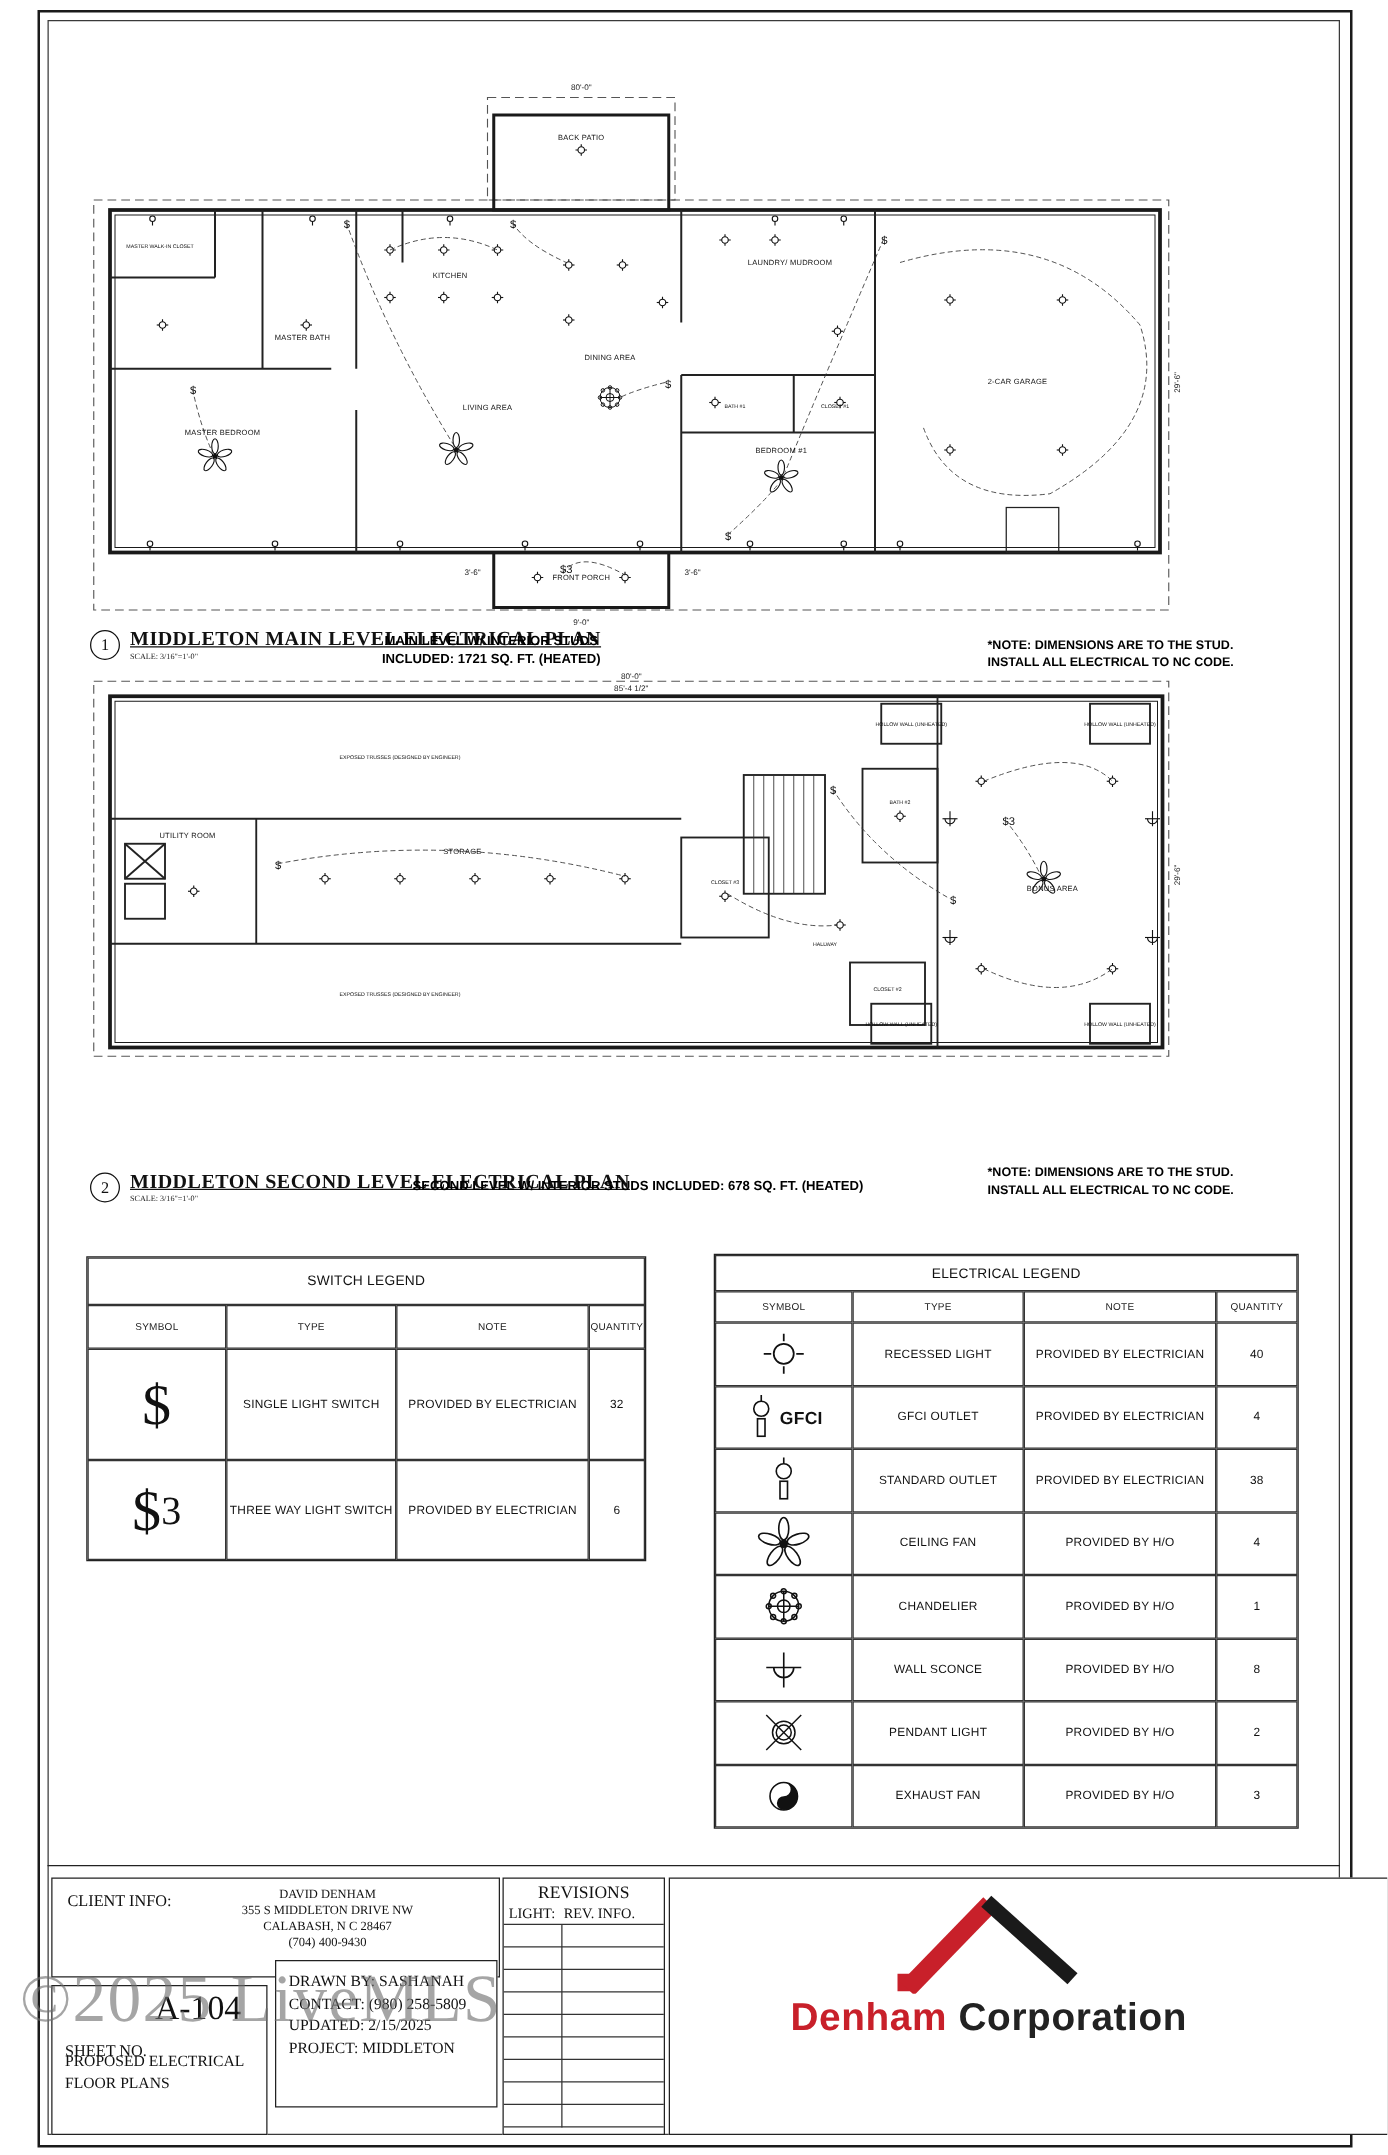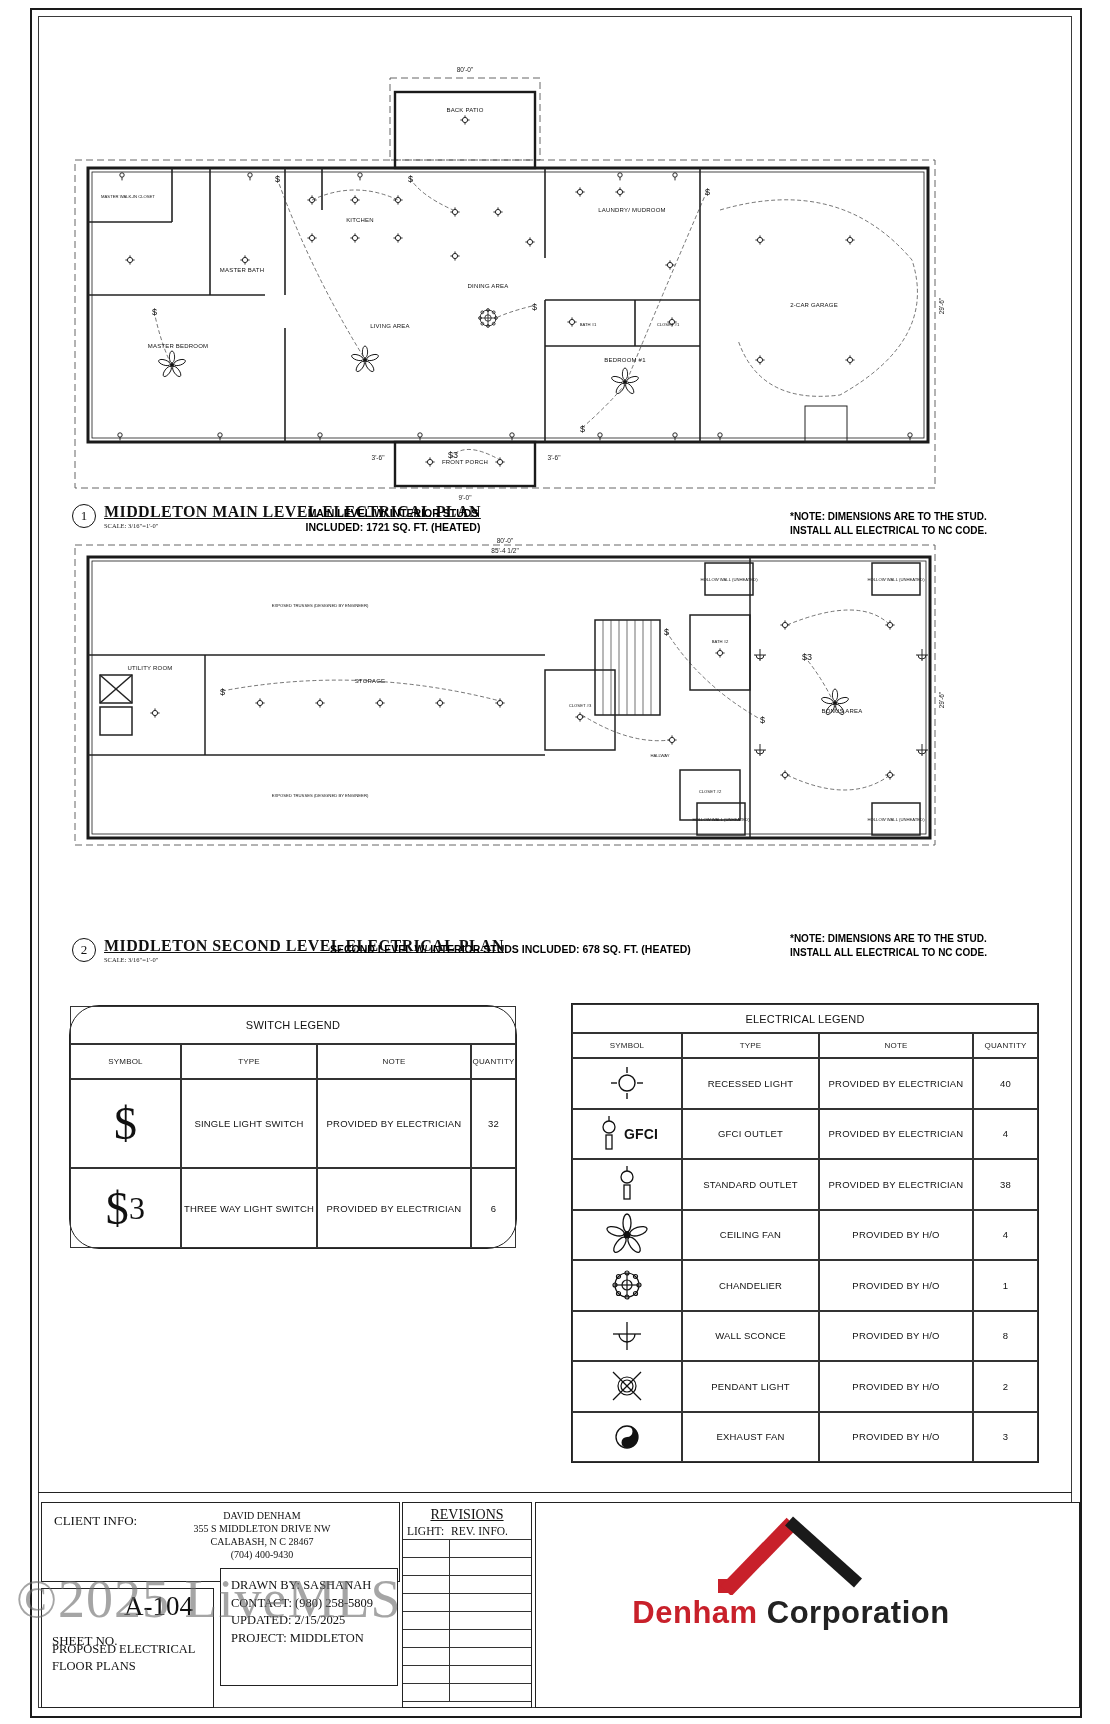--- a/index.html
+++ b/index.html
@@ -356,21 +356,21 @@
     <div class="plan-num">2</div>
     <div>
       <div class="plan-title">MIDDLETON SECOND LEVEL ELECTRICAL PLAN</div>
       <div class="plan-scale">SCALE: 3/16"=1'-0"</div>
     </div>
   </div>
   <div class="abs plan-subtitle" style="left:330px;top:942px;width:420px;">SECOND LEVEL W/ INTERIOR STUDS INCLUDED: 678 SQ. FT. (HEATED)</div>
   <div class="abs plan-note pre" style="left:790px;top:932px;width:260px;">*NOTE: DIMENSIONS ARE TO THE STUD.
 INSTALL ALL ELECTRICAL TO NC CODE.</div>
 
-  <div class="abs legend" style="left:69px;top:1005px;width:446px;grid-template-columns:111px 136px 154px 45px;grid-template-rows:38px 35px 89px 80px;border-radius:30px;">
+  <div class="abs legend" style="left:69px;top:1005px;width:446px;grid-template-columns:111px 136px 154px 45px;grid-template-rows:38px 35px 89px 80px;">
     <div class="cell title-cell">SWITCH LEGEND</div>
     <div class="cell head">SYMBOL</div>
     <div class="cell head">TYPE</div>
     <div class="cell head">NOTE</div>
     <div class="cell head">QUANTITY</div>
 
     <div class="cell sym-dollar" style="font-size:46px;">$</div>
     <div class="cell">SINGLE LIGHT SWITCH</div>
     <div class="cell">PROVIDED BY ELECTRICIAN</div>
     <div class="cell">32</div>
@@ -505,21 +505,21 @@
 
   <div class="abs tb-box serif" style="left:41px;top:1502px;width:357px;height:78px;">
     <div class="abs tb-label" style="left:12px;top:10px;">CLIENT INFO:</div>
     <div class="abs tb-lines pre" style="left:90px;top:6px;width:260px;">DAVID DENHAM
 355 S MIDDLETON DRIVE NW
 CALABASH, N C 28467
 (704) 400-9430</div>
   </div>
 
   <div class="abs tb-box serif" style="left:402px;top:1502px;width:128px;height:204px;">
-    <div style="text-align:center;font-size:14px;padding-top:4px;text-decoration:underline;">REVISIONS</div>
+    <div style="text-align:center;font-size:14px;padding-top:4px;">REVISIONS</div>
     <div style="display:flex;font-size:11.5px;border-bottom:1px solid #333;padding:2px 4px;">
       <span style="flex:0 0 44px;">LIGHT:</span>
       <span>REV. INFO.</span>
     </div>
     <div style="position:relative;height:162px;">
       <div class="abs" style="left:46px;top:0;height:162px;border-left:1px solid #333;"></div>
       <div class="rev-row"></div>
         <div class="rev-row"></div>
       <div class="rev-row"></div>
         <div class="rev-row"></div>
@@ -538,21 +538,21 @@
 FLOOR PLANS</div>
   </div>
 
   <div class="abs tb-box serif" style="left:220px;top:1568px;width:178px;height:118px;font-size:12.5px;line-height:1.4;padding:8px 0 0 10px;box-sizing:border-box;">
     <div>DRAWN BY: SASHANAH</div>
     <div>CONTACT: (980) 258-5809</div>
     <div>UPDATED: 2/15/2025</div>
     <div>PROJECT: MIDDLETON</div>
   </div>
 
-  <div class="abs tb-box" style="left:535px;top:1502px;width:543px;height:204px;">
+  <div class="abs tb-box" style="left:535px;top:1502px;width:543px;height:204px;padding-left:31px;">
     <div class="abs" style="left:40px;top:6px;width:430px;text-align:center;">
       <svg width="170" height="86" viewBox="0 0 170 86">
         <rect x="12" y="70" width="14" height="14" fill="#c8202a"></rect>
         <line x1="20" y1="82" x2="86" y2="14" stroke="#c8202a" stroke-width="15"></line>
         <line x1="83" y1="12" x2="152" y2="74" stroke="#1a1a1a" stroke-width="12"></line>
       </svg>
       <div style="font-size:31px;font-weight:bold;letter-spacing:.5px;margin-top:-4px;">
         <span style="color:#c8202a;">Denham</span>
         <span style="color:#222;">Corporation</span>
       </div>

